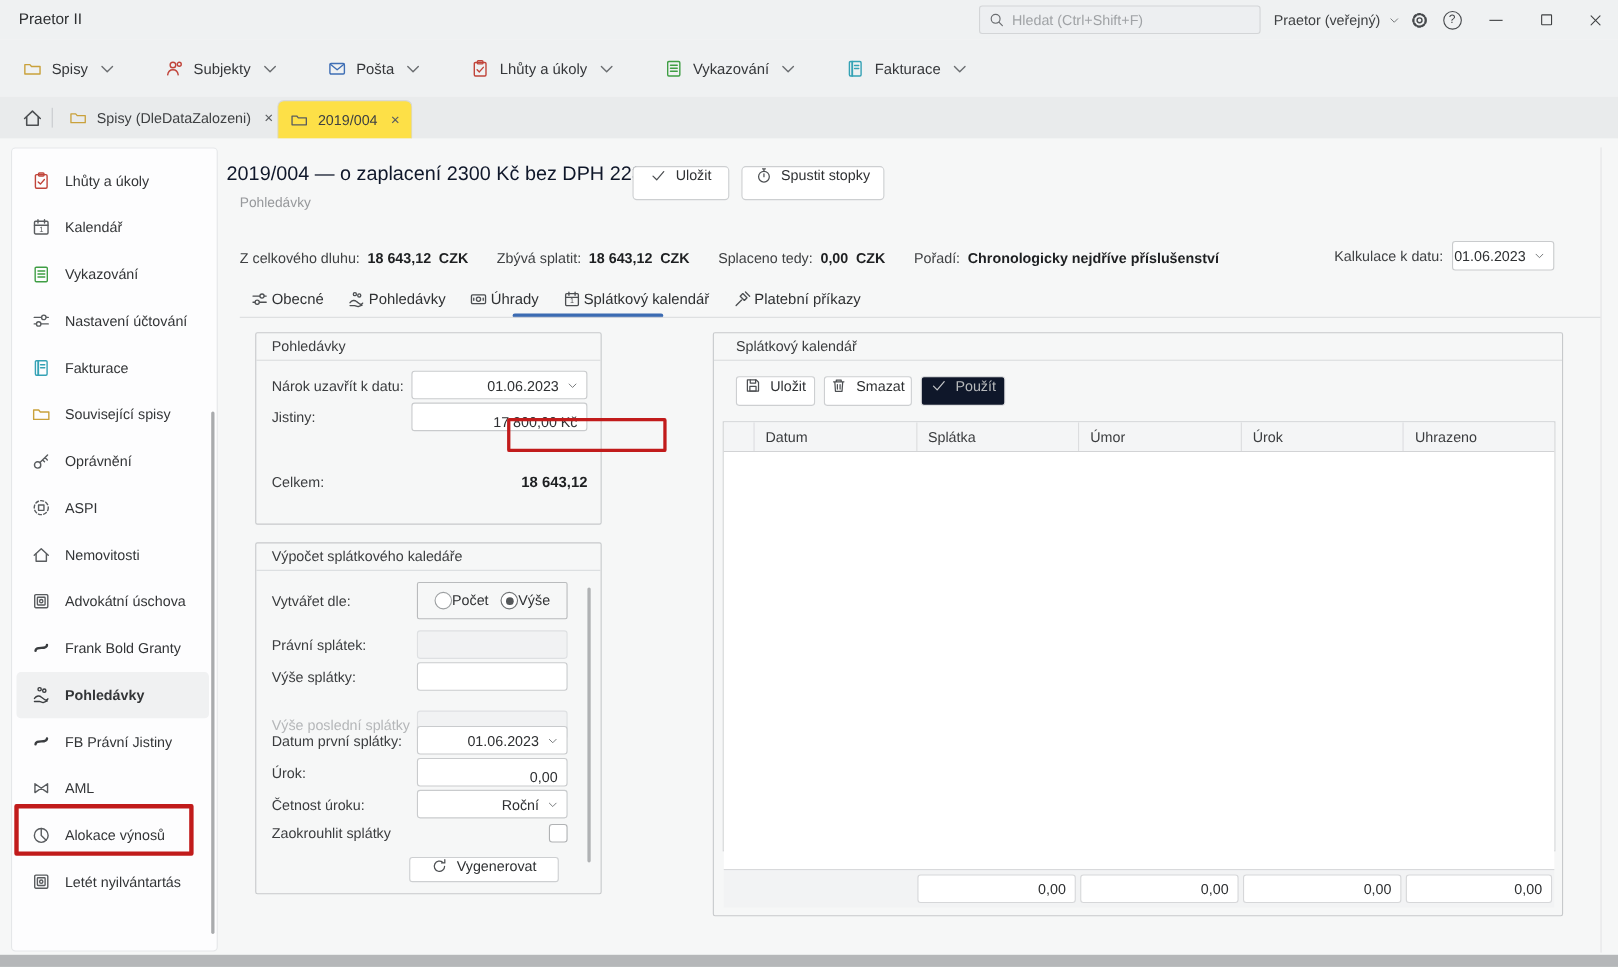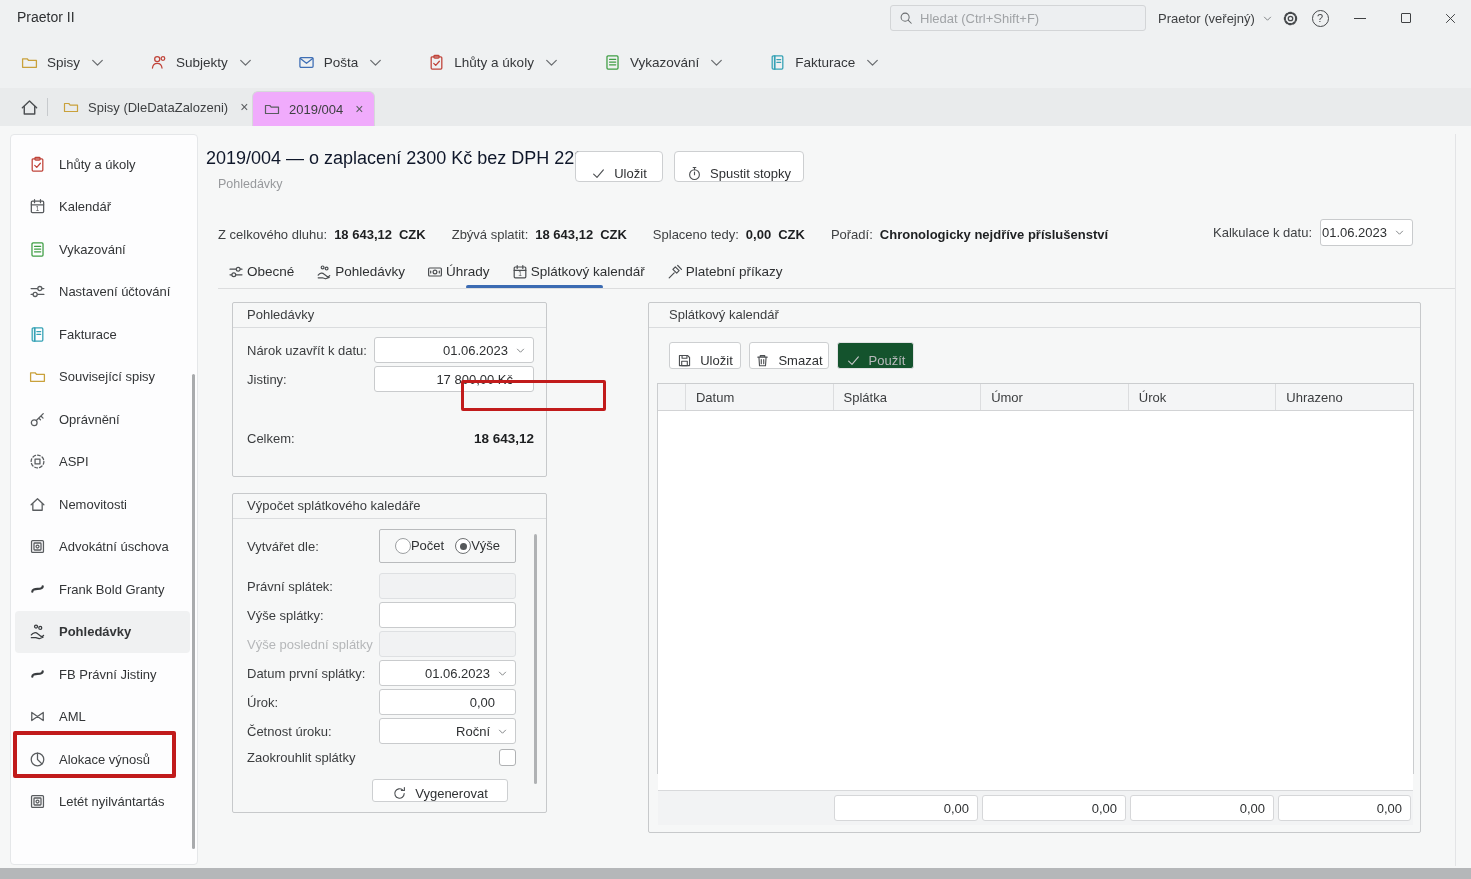--- a/index.html
+++ b/index.html
@@ -29,48 +29,48 @@
   .menu-item{display:inline-flex;align-items:center;gap:9px;font-size:13.5px;color:#35373a;cursor:pointer}
   .menu-item .icn{width:17px;height:17px}
   
   .tabstrip{position:absolute;left:0;top:88px;width:100%;height:38px;background:#e9ebec}
   .homebtn{position:absolute;left:16px;top:8px;width:26px;height:22px;display:flex;align-items:center;justify-content:center;color:#4c4f52;cursor:pointer}
   .tsdiv{position:absolute;left:47px;top:10px;width:1px;height:18px;background:#c7cacd}
   .dtab{position:absolute;display:flex;align-items:center;gap:9px;font-size:13px;color:#3e4042;padding:0 11px;cursor:pointer}
   .dtab .icn{width:16px;height:16px}
   .dtab .x{font-size:14px;color:#5a5d60;margin-left:3px}
   .dtab.inactive{left:52px;top:0;height:38px}
-  .dtab.active{left:252px;top:3px;height:35px;background:#f0abfc;border:1px solid #d6d8da;border-bottom:none;border-radius:6px 6px 0 0}
+  .dtab.active{left:252px;top:3px;height:35px;background:#fde047;border:1px solid #d6d8da;border-bottom:none;border-radius:6px 6px 0 0}
   
   .content{position:absolute;left:0;top:126px;width:100%;height:742px;background:#f6f7f7}
   .edge-line{position:absolute;left:1455px;top:8px;width:1px;height:732px;background:#e3e4e6}
   .bottombar{position:absolute;left:0;top:868px;width:100%;height:11px;background:#b5b7b9}
   
   .sidebar{position:absolute;left:10px;top:8px;width:188px;height:731px;background:#fdfdfe;border:1px solid #e5e7e9;border-radius:4px;padding-top:8px;overflow:hidden}
   .sitem{height:42.5px;display:flex;align-items:center;gap:13px;padding-left:18px;font-size:13px;color:#333537;cursor:pointer}
   .sitem .icn{width:17px;height:17px}
   .sitem.active{background:#f0f1f2;border-radius:4px;margin:0 7px 0 4px;padding-left:14px;font-weight:bold}
   .sscroll{position:absolute;right:2px;top:239px;width:3px;height:475px;background:#a9abad;border-radius:2px}
   
   .page-title{position:absolute;left:206px;top:22px;font-size:18px;color:#0f172a}
   .page-sub{position:absolute;left:218px;top:51px;font-size:12.5px;color:#97999c}
-  .btn{display:inline-flex;align-items:flex-end;justify-content:center;gap:8px;background:#fff;border:1px solid #cdcfd1;border-radius:3px;font-size:13px;color:#2f3133;cursor:pointer;font-family:"Liberation Sans",sans-serif}
+  .btn{display:inline-flex;align-items:flex-start;justify-content:center;gap:8px;background:#fff;border:1px solid #cdcfd1;border-radius:3px;font-size:13px;color:#2f3133;cursor:pointer;font-family:"Liberation Sans",sans-serif}
   .btn .icn{width:15px;height:15px;color:#4c4f52}
-  .btn.disabled{background:#14532d;border-color:#e1e2e4;color:#b7b9bb;cursor:default}
+  .btn.disabled{background:#0f172a;border-color:#e1e2e4;color:#b7b9bb;cursor:default}
   .btn.disabled .icn{color:#c4c6c8}
   .hbtn{position:absolute;top:25px;height:31px;border-radius:4px}
   
   .summary{position:absolute;left:218px;top:101px;display:flex;align-items:flex-start;gap:26px;font-size:13px;white-space:nowrap}
   .sgroup{display:flex;align-items:center;gap:7px}
   .slabel{color:#3f4143}
   .sval{font-weight:bold;color:#1d1f21}
   .calcdate{position:absolute;left:1213px;top:93px;display:flex;align-items:center;gap:8px;font-size:13px;color:#3f4143}
   
   .combo{height:26px;background:#fff;border:1px solid #c9cbcd;border-radius:3px;font-size:13px;color:#2e3032;display:flex;align-items:center;justify-content:flex-end;gap:7px;padding:0 7px;cursor:pointer}
-  .inp{height:26px;background:#fff;border:1px solid #c9cbcd;border-radius:3px;font-size:13px;color:#2e3032;display:flex;align-items:center;justify-content:flex-end;padding:0 20px}
+  .inp{height:26px;background:#fff;border:1px solid #c9cbcd;border-radius:3px;font-size:13px;color:#2e3032;display:flex;align-items:flex-end;justify-content:flex-end;padding:0 8px}
   .inp.dis{background:#f1f2f3;border-color:#dee0e2}
   
   .ctabs{position:absolute;left:228px;top:131px;height:29px;display:flex;align-items:center;gap:22px}
   .ctab{display:inline-flex;align-items:flex-start;gap:3px;font-size:13.5px;color:#2f3133;cursor:pointer}
   .ctab .icn{color:#4b4e51}
   .tab-underline{position:absolute;left:466px;top:159px;width:137px;height:4px;background:#3b6bb2;border-radius:2px}
   .hsep{position:absolute;left:218px;top:162px;width:1237px;height:1px;background:#dcddde}
   
   .panel{position:absolute;border:1px solid #c7c9cb;border-radius:2px;background:#f6f7f7}
   .panel-title{height:25px;line-height:24px;padding:0 14px;font-size:13px;color:#3b3d3f;border-bottom:1px solid #dadcde}
@@ -485,21 +485,21 @@
     <div class="frow" style="top:79px">
       <span class="flabel">Právní splátek:</span>
       <div class="inp dis w137"></div>
     </div>
     <div class="frow" style="top:108px">
       <span class="flabel">Výše splátky:</span>
       <div class="inp w137">
           <span></span>
         </div>
     </div>
-    <div class="frow" style="top:137px">
+    <div class="frow" style="top:152px">
       <span class="flabel dis">Výše poslední splátky</span>
       <div class="inp dis w137"></div>
     </div>
     <div class="frow" style="top:166px">
       <span class="flabel">Datum první splátky:</span>
       <div class="combo w137">
         <span>01.06.2023</span>
         <svg class="icn chev" viewBox="0 0 16 16">
             <path d="M3.5 6l4.5 4.5L12.5 6"></path>
           </svg>

